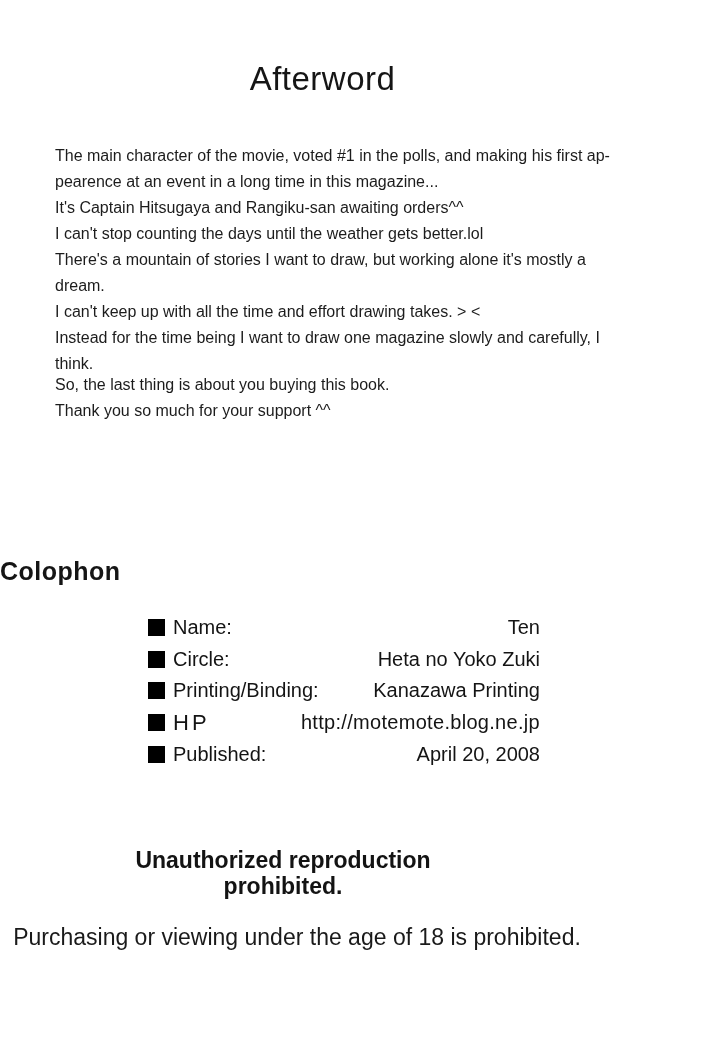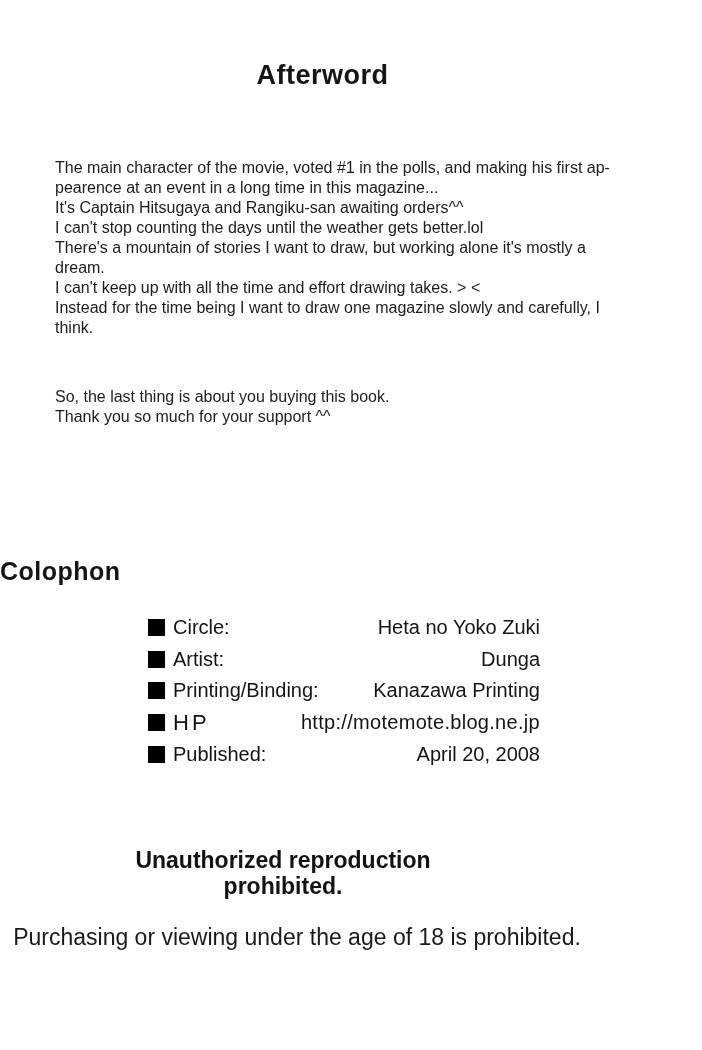--- a/index.html
+++ b/index.html
@@ -14,35 +14,34 @@
     color: #171717;
     overflow: hidden;
   }
 
   .afterword-title {
     position: absolute;
     top: 60px;
     left: 0;
     width: 645px;
     text-align: center;
-    font-size: 27px;
-    font-weight: bold;
+    font-size: 33px;
+    font-weight: normal;
     letter-spacing: 0.5px;
     color: #151515;
   }
 
   .para {
     position: absolute;
     left: 55px;
     width: 600px;
     font-size: 16px;
-    line-height: 20px;
+    line-height: 26px;
     white-space: pre-line;
     color: #1c1c1c;
-    margin-top: 15px;
   }
   .para-1 { top: 143px; }
   .para-2 { top: 372px; }
 
   .colophon-title {
     position: absolute;
     top: 557px;
     left: 0;
     width: 702px;
     font-size: 25px;
@@ -116,32 +115,32 @@
 Instead for the time being I want to draw one magazine slowly and carefully, I
 think.</div>
 
   <div class="para para-2">So, the last thing is about you buying this book.
 Thank you so much for your support ^^</div>
 
   <div class="colophon-title">Colophon</div>
 
   <div class="colophon-list">
 
+    <div class="colophon-row">
+      <span class="sq"></span>
+      <span class="lbl">Name:</span>
+      <span class="val">Ten</span>
+    </div>
 
     <div class="colophon-row">
       <span class="sq"></span>
       <span class="lbl">Circle:</span>
       <span class="val">Heta no Yoko Zuki</span>
     </div>
 
-    <div class="colophon-row">
-      <span class="sq"></span>
-      <span class="lbl">Artist:</span>
-      <span class="val">Dunga</span>
-    </div>
 
     <div class="colophon-row">
       <span class="sq"></span>
       <span class="lbl">Printing/Binding:</span>
       <span class="val">Kanazawa Printing</span>
     </div>
 
     <div class="colophon-row row-hp">
       <span class="sq"></span>
       <span class="lbl">HP</span>

